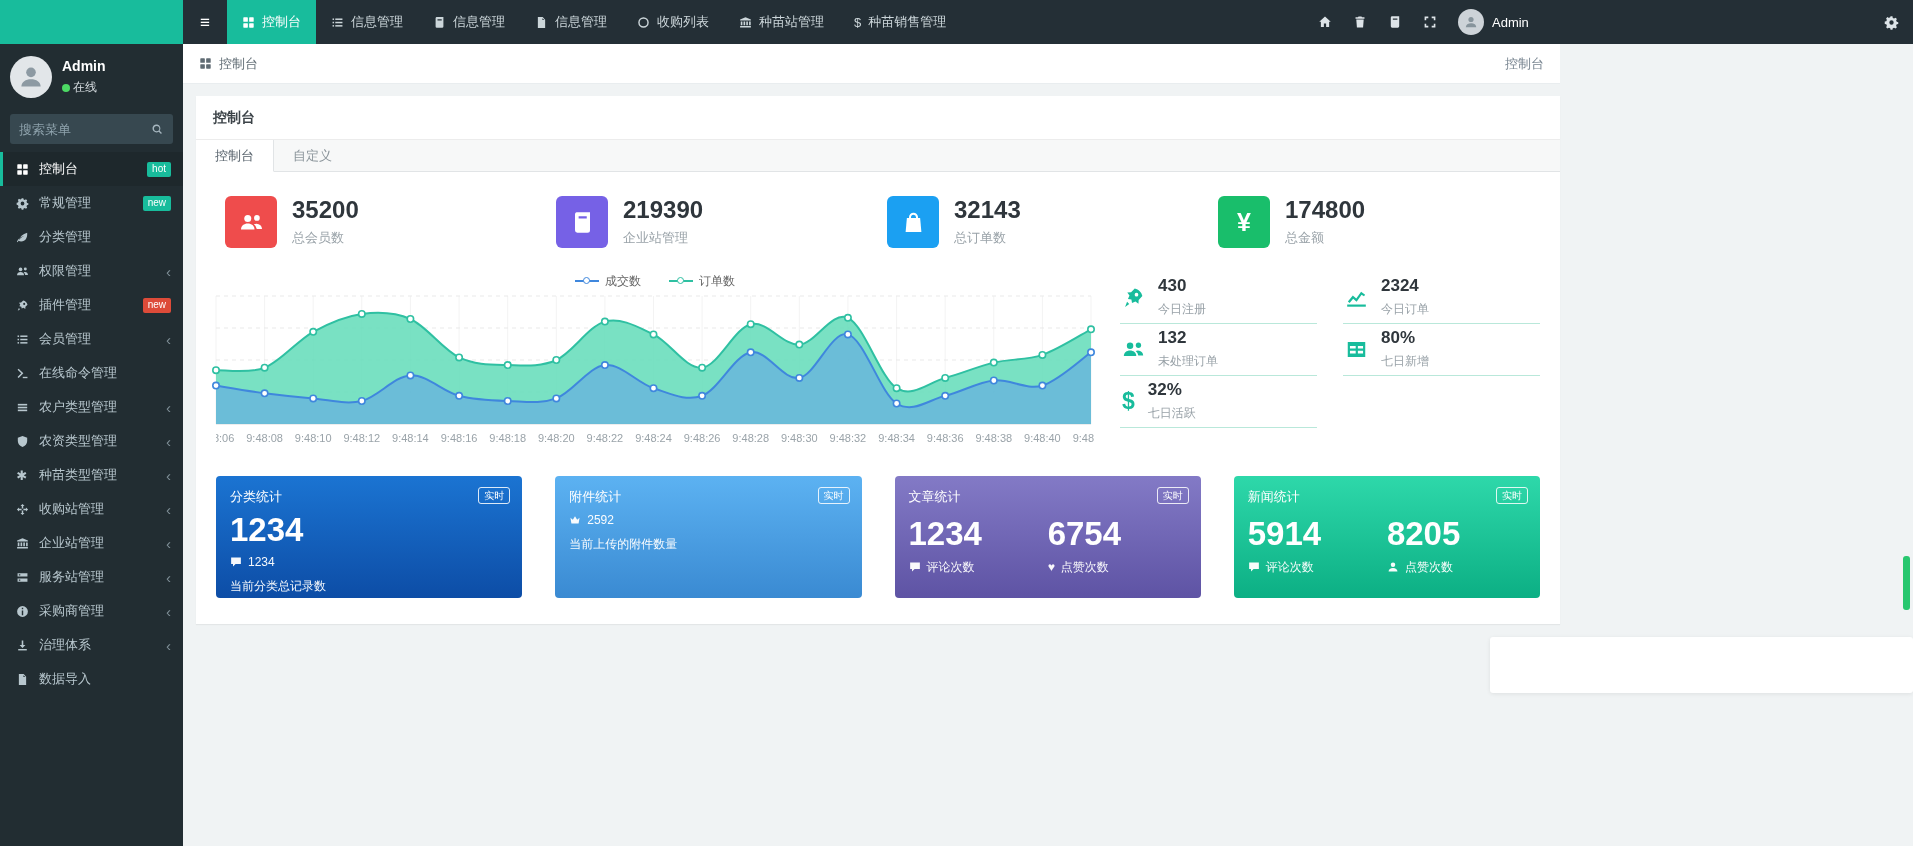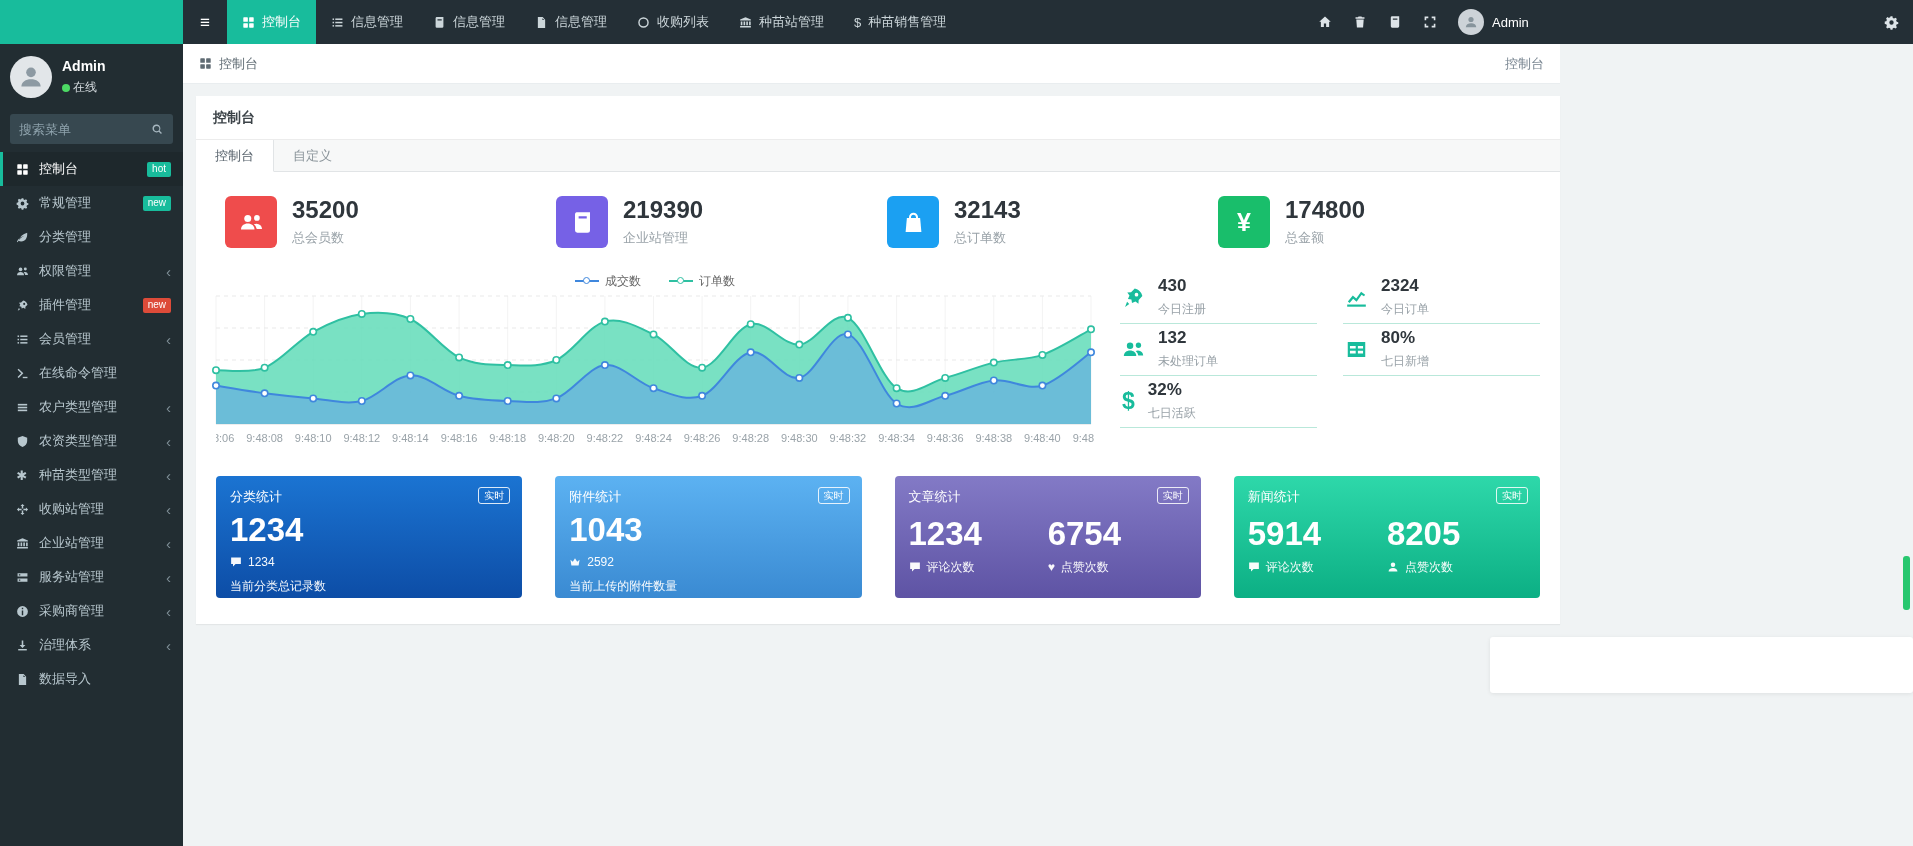--- a/index.html
+++ b/index.html
@@ -655,21 +655,20 @@
                   <path d="M1.9 2.7h16.2v10.6H9.3L5 17.7v-4.4H1.9z"></path>
                 </svg>
               </span>
               <span>1234</span>
             </div>
           <div class="gp-caption">当前分类总记录数</div>
         </div>
         <div class="gpanel gp1">
           <div class="gp-title">附件统计</div>
           <span class="gp-badge">实时</span>
-          <div class="gp-big">1043</div>
           <div class="gp-sub">
               <span class="ic">
                 <svg viewBox="0 0 20 20" fill="currentColor" style="width:1em;height:1em;display:block">
                   <path d="M2.4 6.3l4 3.1L10 3.8l3.6 5.6 4-3.1-1.6 9.4H4z"></path>
                 </svg>
               </span>
               <span>2592</span>
             </div>
           <div class="gp-caption">当前上传的附件数量</div>
         </div>

